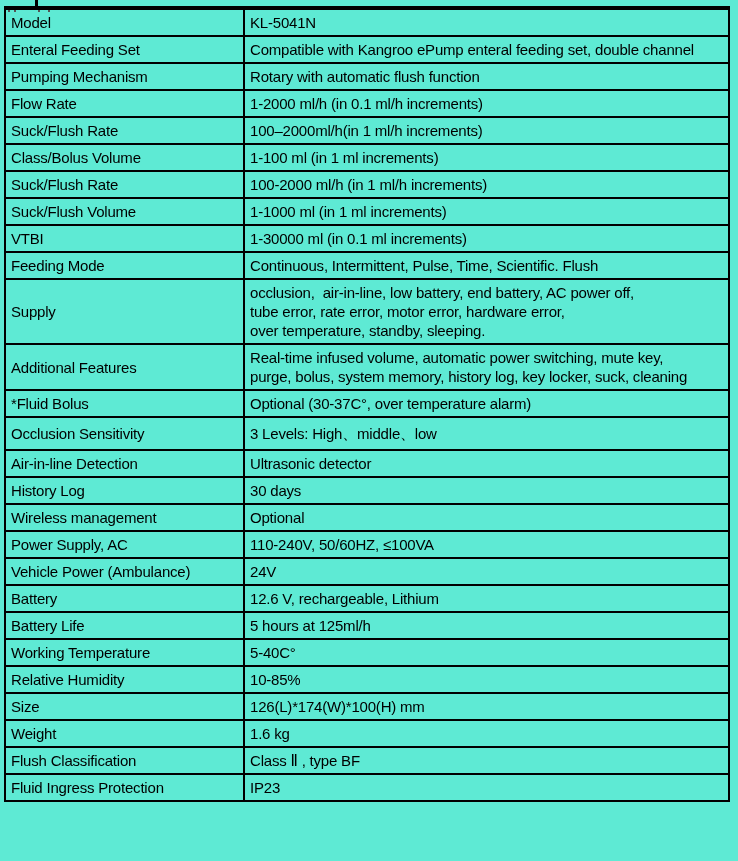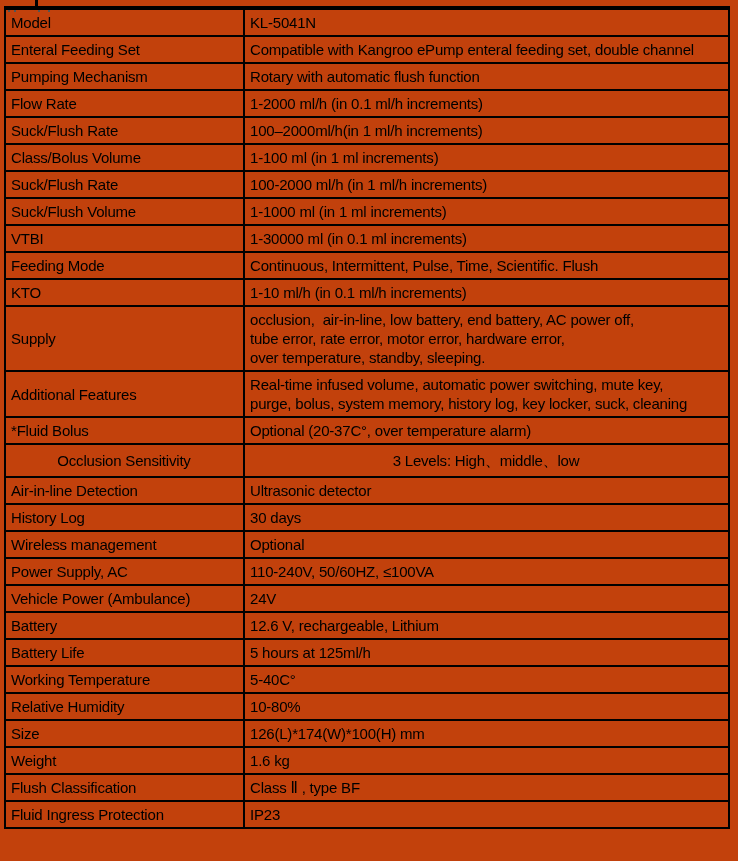--- a/index.html
+++ b/index.html
@@ -6,21 +6,21 @@
     margin: 0;
     padding: 0;
     background: #ffffff;
     font-family: "Liberation Sans", "DejaVu Sans", sans-serif;
     color: #000000;
   }
   .page {
     position: relative;
     width: 738px;
     height: 861px;
-    background: #c2410c;
+    background: #5eead4;
     overflow: hidden;
   }
   
   .clip-frag {
     position: absolute;
     background: #000;
   }
   .frag-bar { left: 35px; top: 0; width: 3px; height: 6px; }
   .frag-dot { height: 2px; width: 2px; top: 10px; background: #555; }
   .d1 { left: 8px; }  .d2 { left: 14px; } .d3 { left: 38px; } .d4 { left: 48px; }
@@ -39,21 +39,21 @@
     font-size: 15px;
     line-height: 19px;
     padding: 3px 6px 3px 5px;
     letter-spacing: -0.2px;
     vertical-align: middle;
     white-space: pre-wrap;
     overflow: hidden;
   }
   td.label-cell { width: 226px; }
   td.value-cell { }
-  tr.row-occlusion td { padding-top: 6px; padding-bottom: 6px; text-align: center; }
+  tr.row-occlusion td { padding-top: 6px; padding-bottom: 6px; }
 </style>
 </head>
 <body>
 
 <div class="page">
 
   <span class="clip-frag frag-bar"></span>
   <span class="clip-frag frag-dot d1"></span>
   <span class="clip-frag frag-dot d2"></span>
   <span class="clip-frag frag-dot d3"></span>
@@ -105,41 +105,37 @@
     <tr>
       <td class="label-cell">VTBI</td>
       <td class="value-cell">1-30000 ml (in 0.1 ml increments)</td>
     </tr>
 
     <tr>
       <td class="label-cell">Feeding Mode</td>
       <td class="value-cell">Continuous, Intermittent, Pulse, Time, Scientific. Flush</td>
     </tr>
 
-    <tr>
-      <td class="label-cell">KTO</td>
-      <td class="value-cell">1-10 ml/h (in 0.1 ml/h increments)</td>
-    </tr>
 
     <tr>
       <td class="label-cell">Supply</td>
       <td class="value-cell">occlusion,  air-in-line, low battery, end battery, AC power off,
 tube error, rate error, motor error, hardware error,
 over temperature, standby, sleeping.</td>
     </tr>
 
     <tr>
       <td class="label-cell">Additional Features</td>
       <td class="value-cell">Real-time infused volume, automatic power switching, mute key,
 purge, bolus, system memory, history log, key locker, suck, cleaning</td>
     </tr>
 
     <tr>
       <td class="label-cell">*Fluid Bolus</td>
-      <td class="value-cell">Optional (20-37C°, over temperature alarm)</td>
+      <td class="value-cell">Optional (30-37C°, over temperature alarm)</td>
     </tr>
 
     <tr class="row-occlusion">
       <td class="label-cell">Occlusion Sensitivity</td>
       <td class="value-cell">3 Levels: High、middle、low</td>
     </tr>
 
     <tr>
       <td class="label-cell">Air-in-line Detection</td>
       <td class="value-cell">Ultrasonic detector</td>
@@ -175,21 +171,21 @@
       <td class="value-cell">5 hours at 125ml/h</td>
     </tr>
 
     <tr>
       <td class="label-cell">Working Temperature</td>
       <td class="value-cell">5-40C°</td>
     </tr>
 
     <tr>
       <td class="label-cell">Relative Humidity</td>
-      <td class="value-cell">10-80%</td>
+      <td class="value-cell">10-85%</td>
     </tr>
 
 
     <tr>
       <td class="label-cell">Size</td>
       <td class="value-cell">126(L)*174(W)*100(H) mm</td>
     </tr>
 
     <tr>
       <td class="label-cell">Weight</td>

